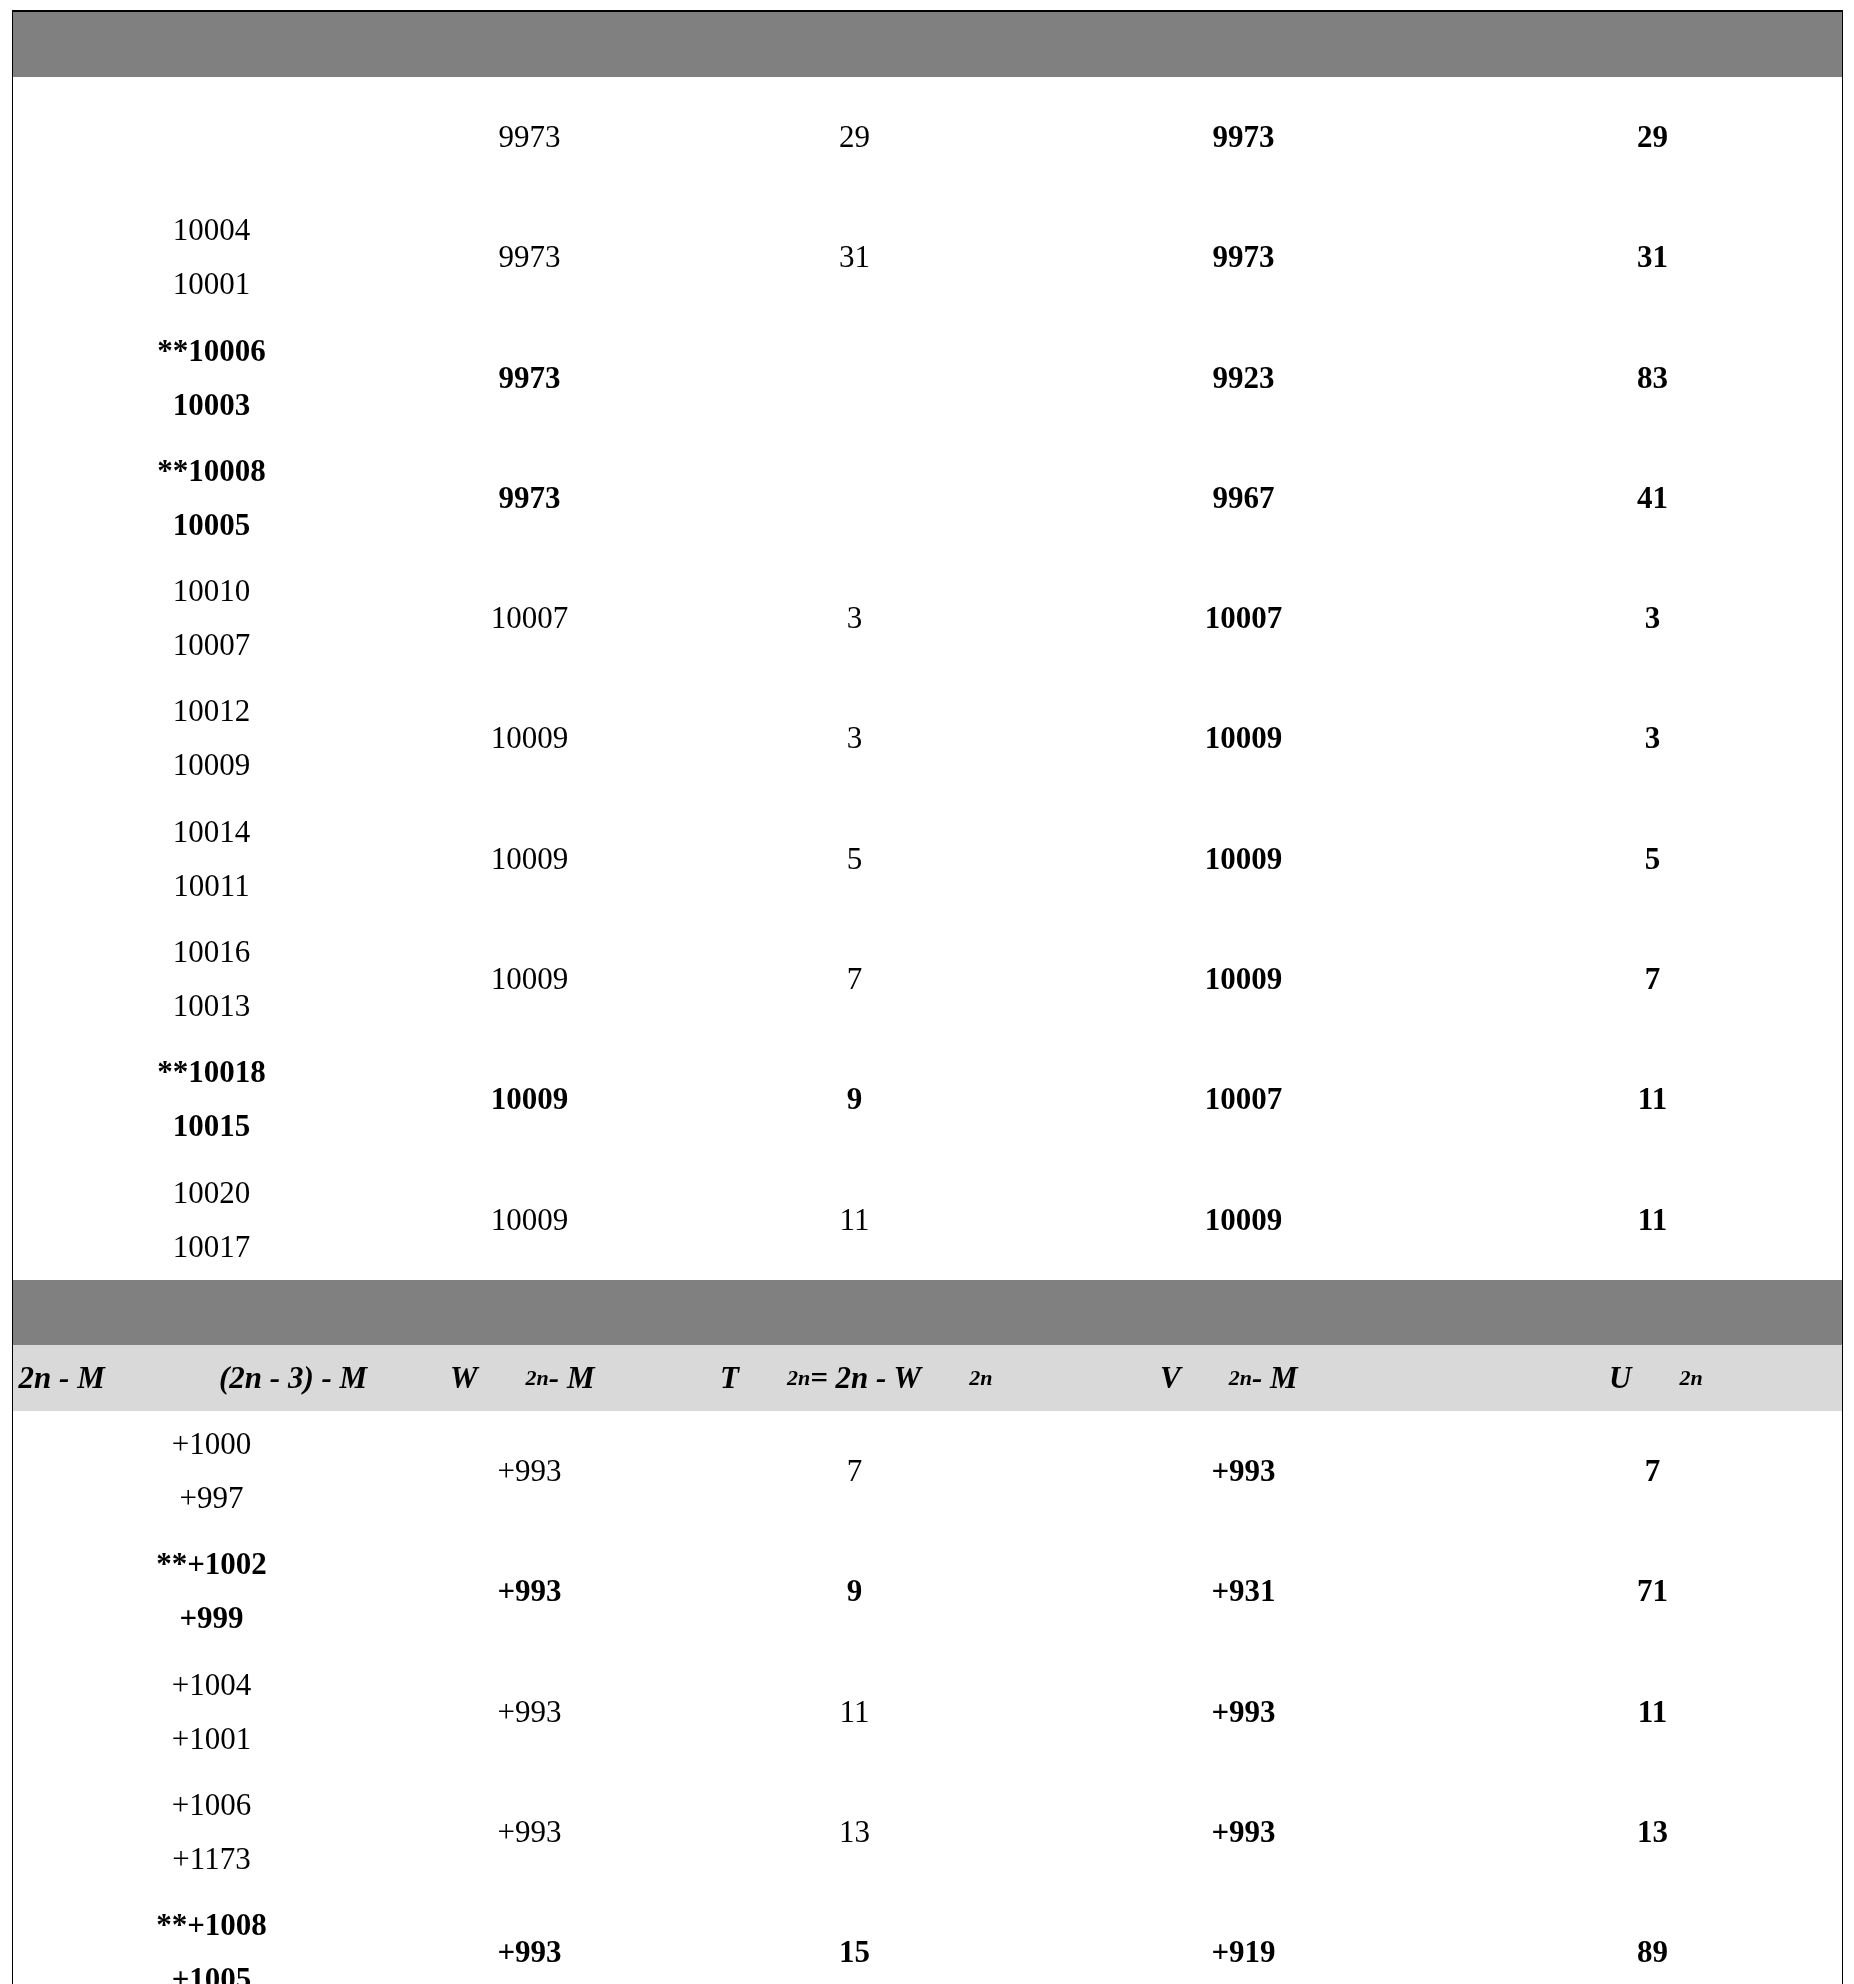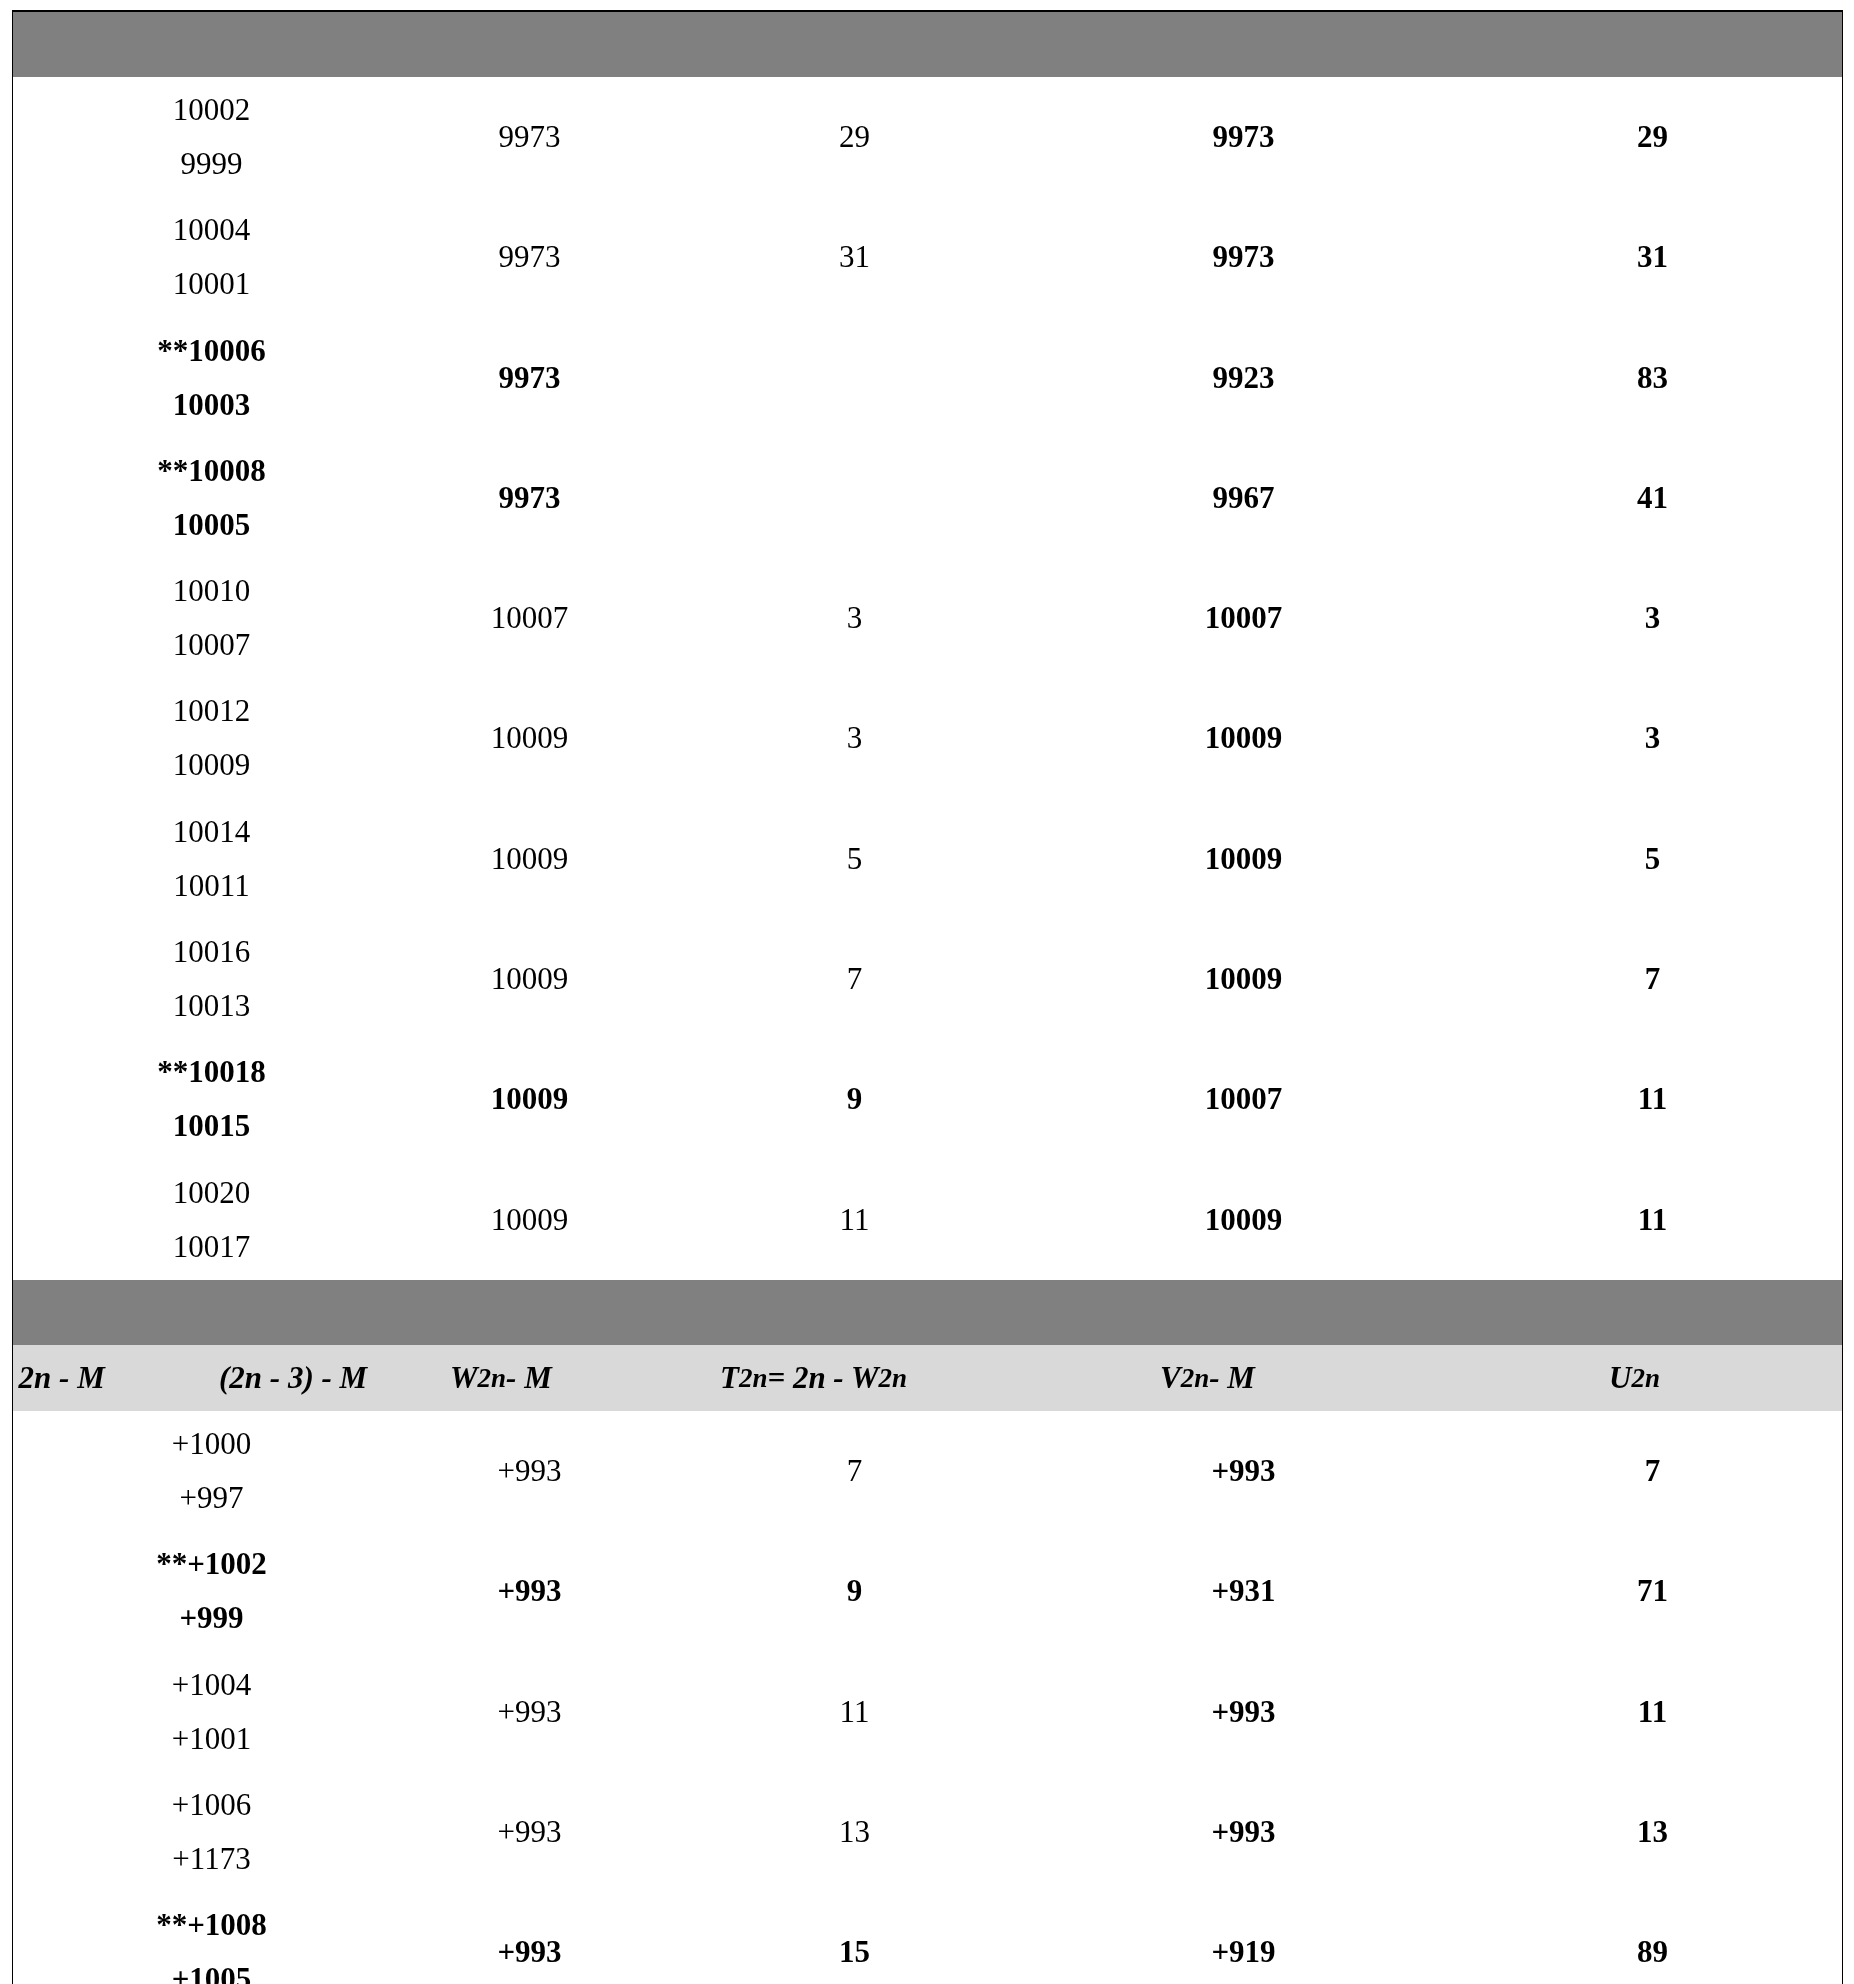--- a/index.html
+++ b/index.html
@@ -14,33 +14,29 @@
             align-items: center; justify-content: center; font-size: 31px; line-height: 54px; }
     .c0 { left: 119px; width: 159px; }
     .c1 { left: 433px; width: 167px; }
     .c2 { left: 754px; width: 159px; }
     .c3 { left: 1147px; width: 167px; }
     .c4 { left: 1560px; width: 159px; }
     .c2 .v { position: relative; left: 8px; }
     .b { font-weight: bold; }
     .hdr { position: absolute; font-size: 31px; font-style: italic; font-weight: bold; top: 0; height: 100%;
            display: flex; align-items: center; white-space: nowrap; }
-    .hdr sub { font-size: 27px; vertical-align: -6.4px; }
+    .hdr sub { font-size: 22px; vertical-align: -6.4px; margin-left: 48px; }
   </style>
 </head>
 <body>
 
 <div class="frame">
   <div class="band-dark" style="top:0; height:65px;"></div>
   <div id="sec1" style="position:absolute; left:0; top:65px; width:100%; height:1203px;">
       <div class="row" style="top: 0px;">
-        <div class="cell c0">
-          <span>10002</span>
-          <span>9999</span>
-        </div>
         <div class="cell c1">
           <span>9973</span>
         </div>
         <div class="cell c2">
           <span class="v">29</span>
         </div>
         <div class="cell c3 b">
           <span>9973</span>
         </div>
         <div class="cell c4 b">

